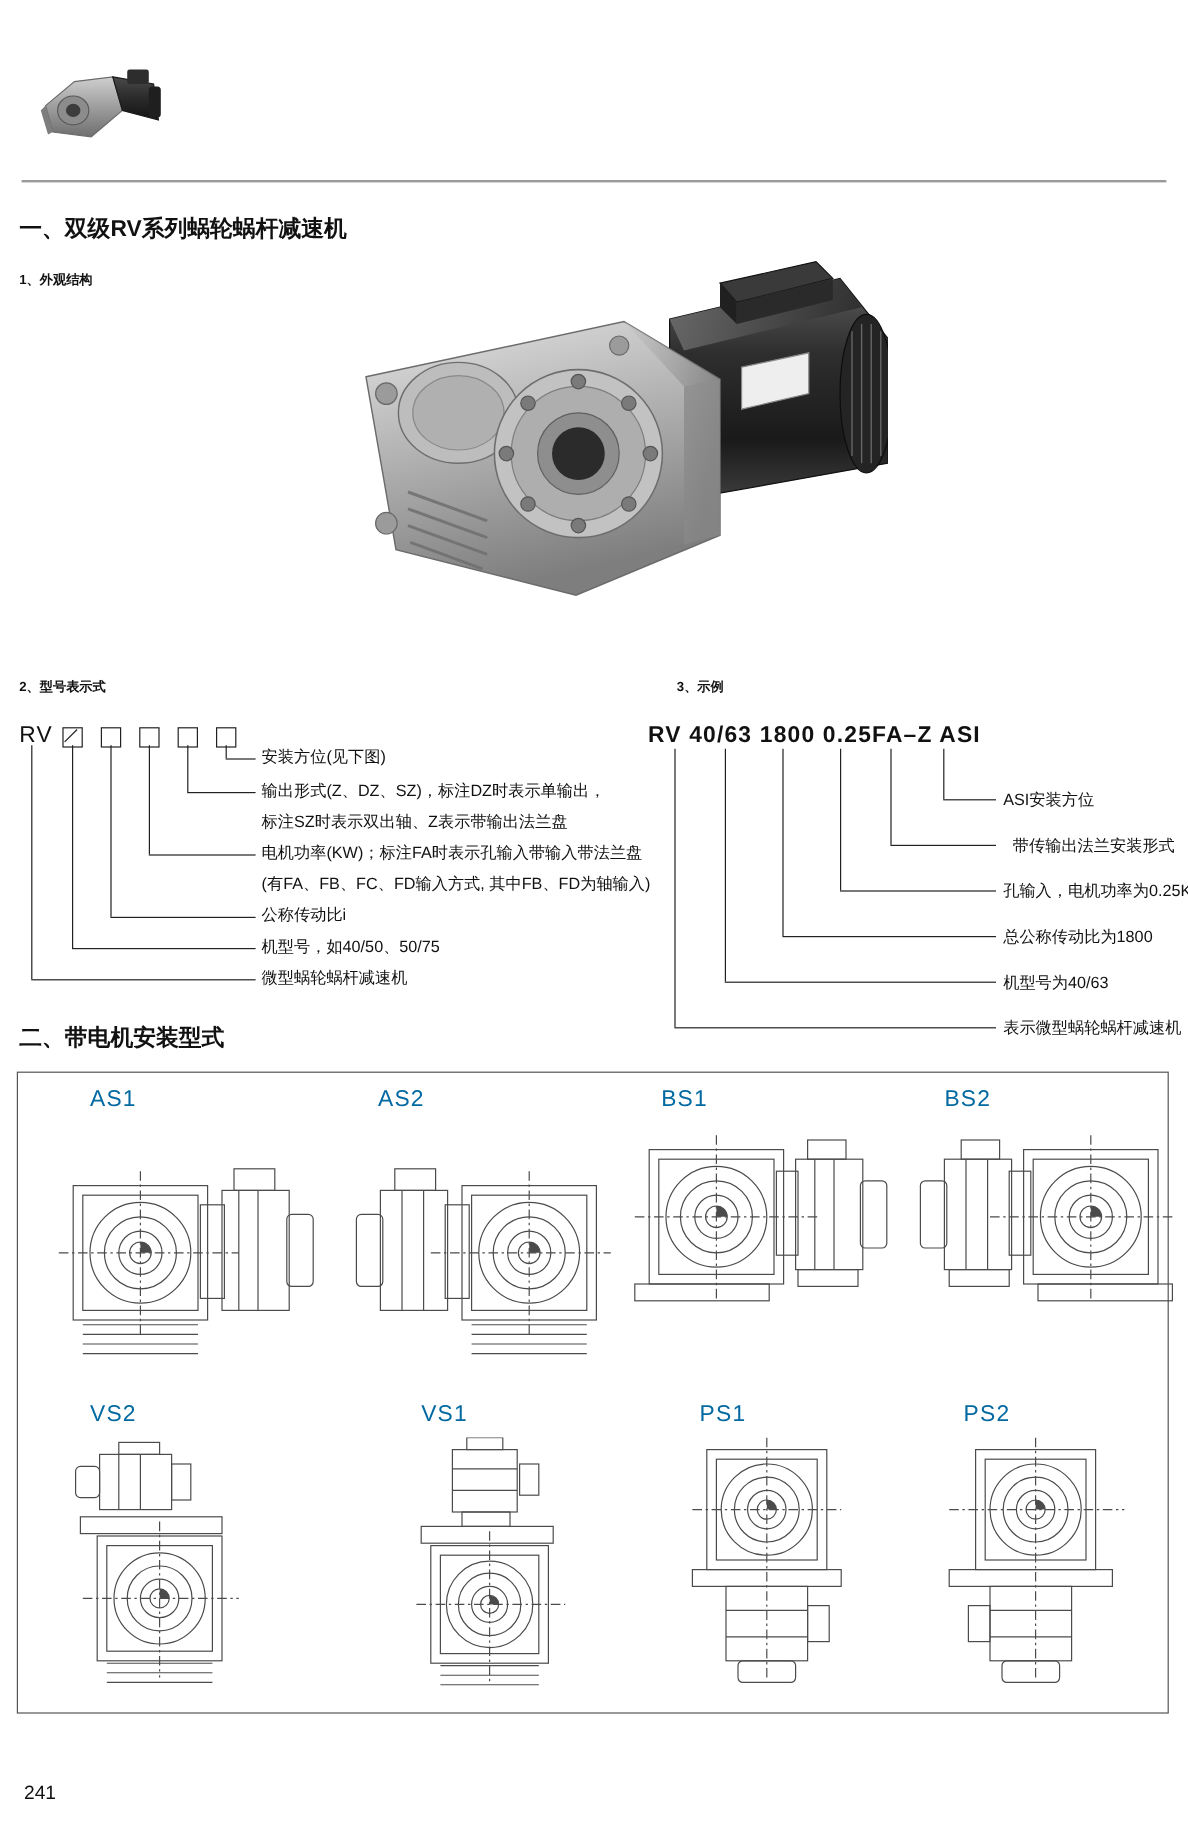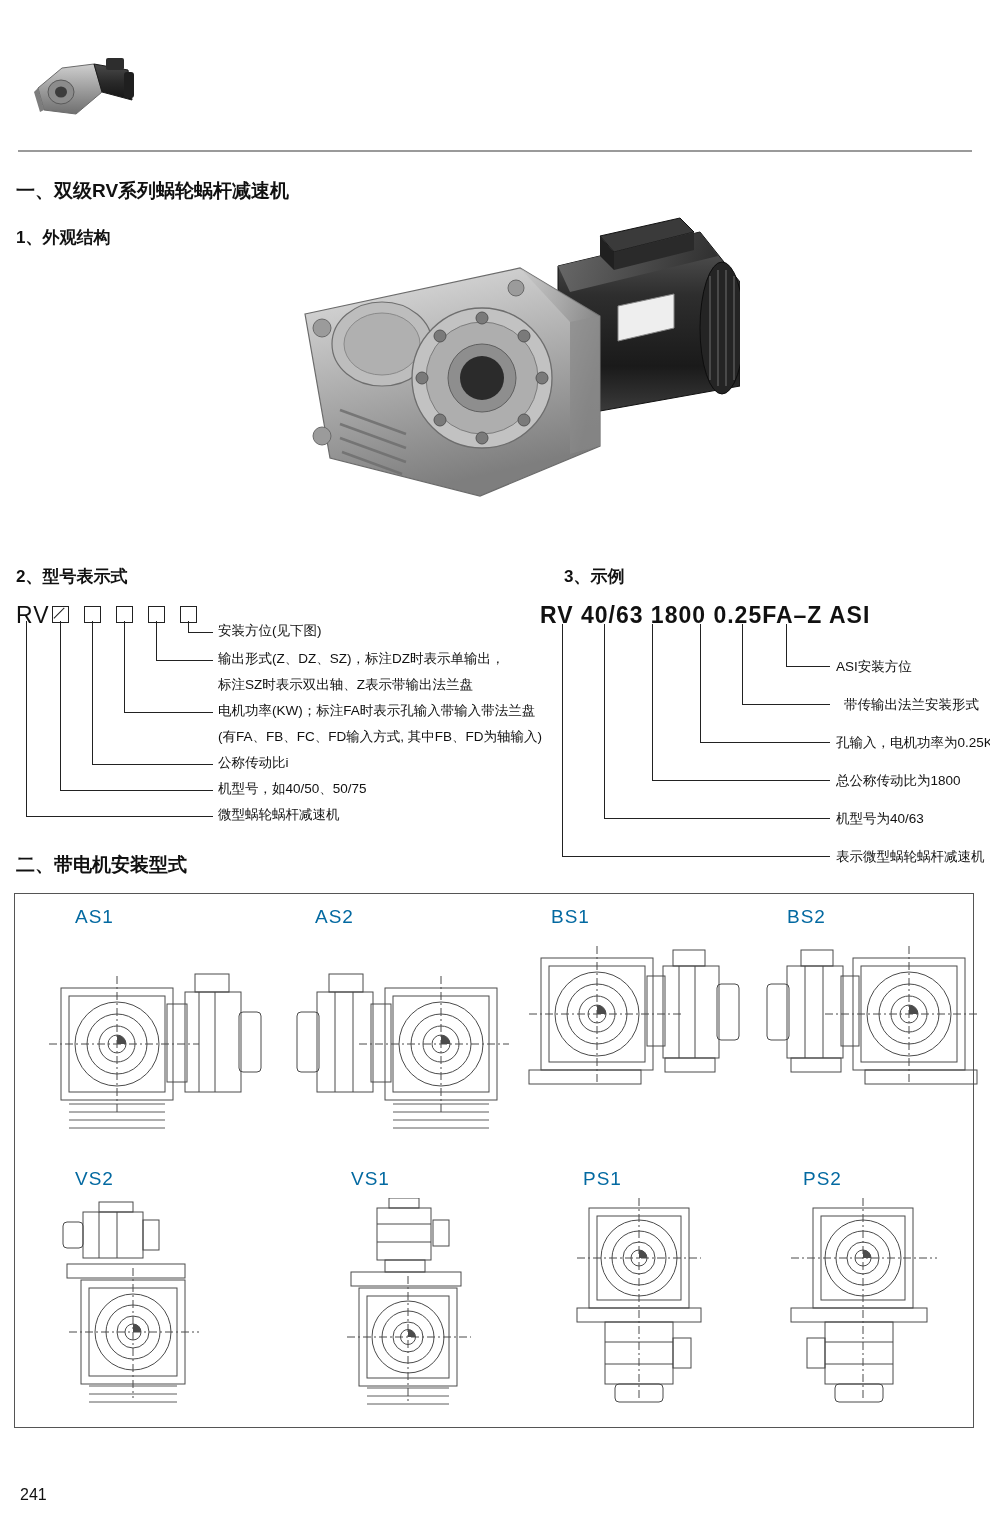--- a/index.html
+++ b/index.html
@@ -64,21 +64,21 @@
   
   .h-sec {
     position: absolute;
     font-size: 19px;
     font-weight: bold;
     color: #111;
     white-space: nowrap;
   }
   .h-sub {
     position: absolute;
-    font-size: 17px;
+    font-size: 11px;
     font-weight: bold;
     color: #111;
     white-space: nowrap;
   }
 
   
   .product-photo {
     position: absolute;
     left: 270px;
     top: 196px;
@@ -87,21 +87,21 @@
   }
 
   
   .codewrap {
     position: absolute;
     font-size: 13.5px;
     color: #111;
   }
   .code-line {
     position: absolute;
-    font-size: 23px;
+    font-size: 19px;
     font-weight: 500;
     letter-spacing: 1px;
     white-space: nowrap;
   }
   .box {
     position: absolute;
     width: 15px;
     height: 15px;
     border: 1.2px solid #222;
     background: #fff;

